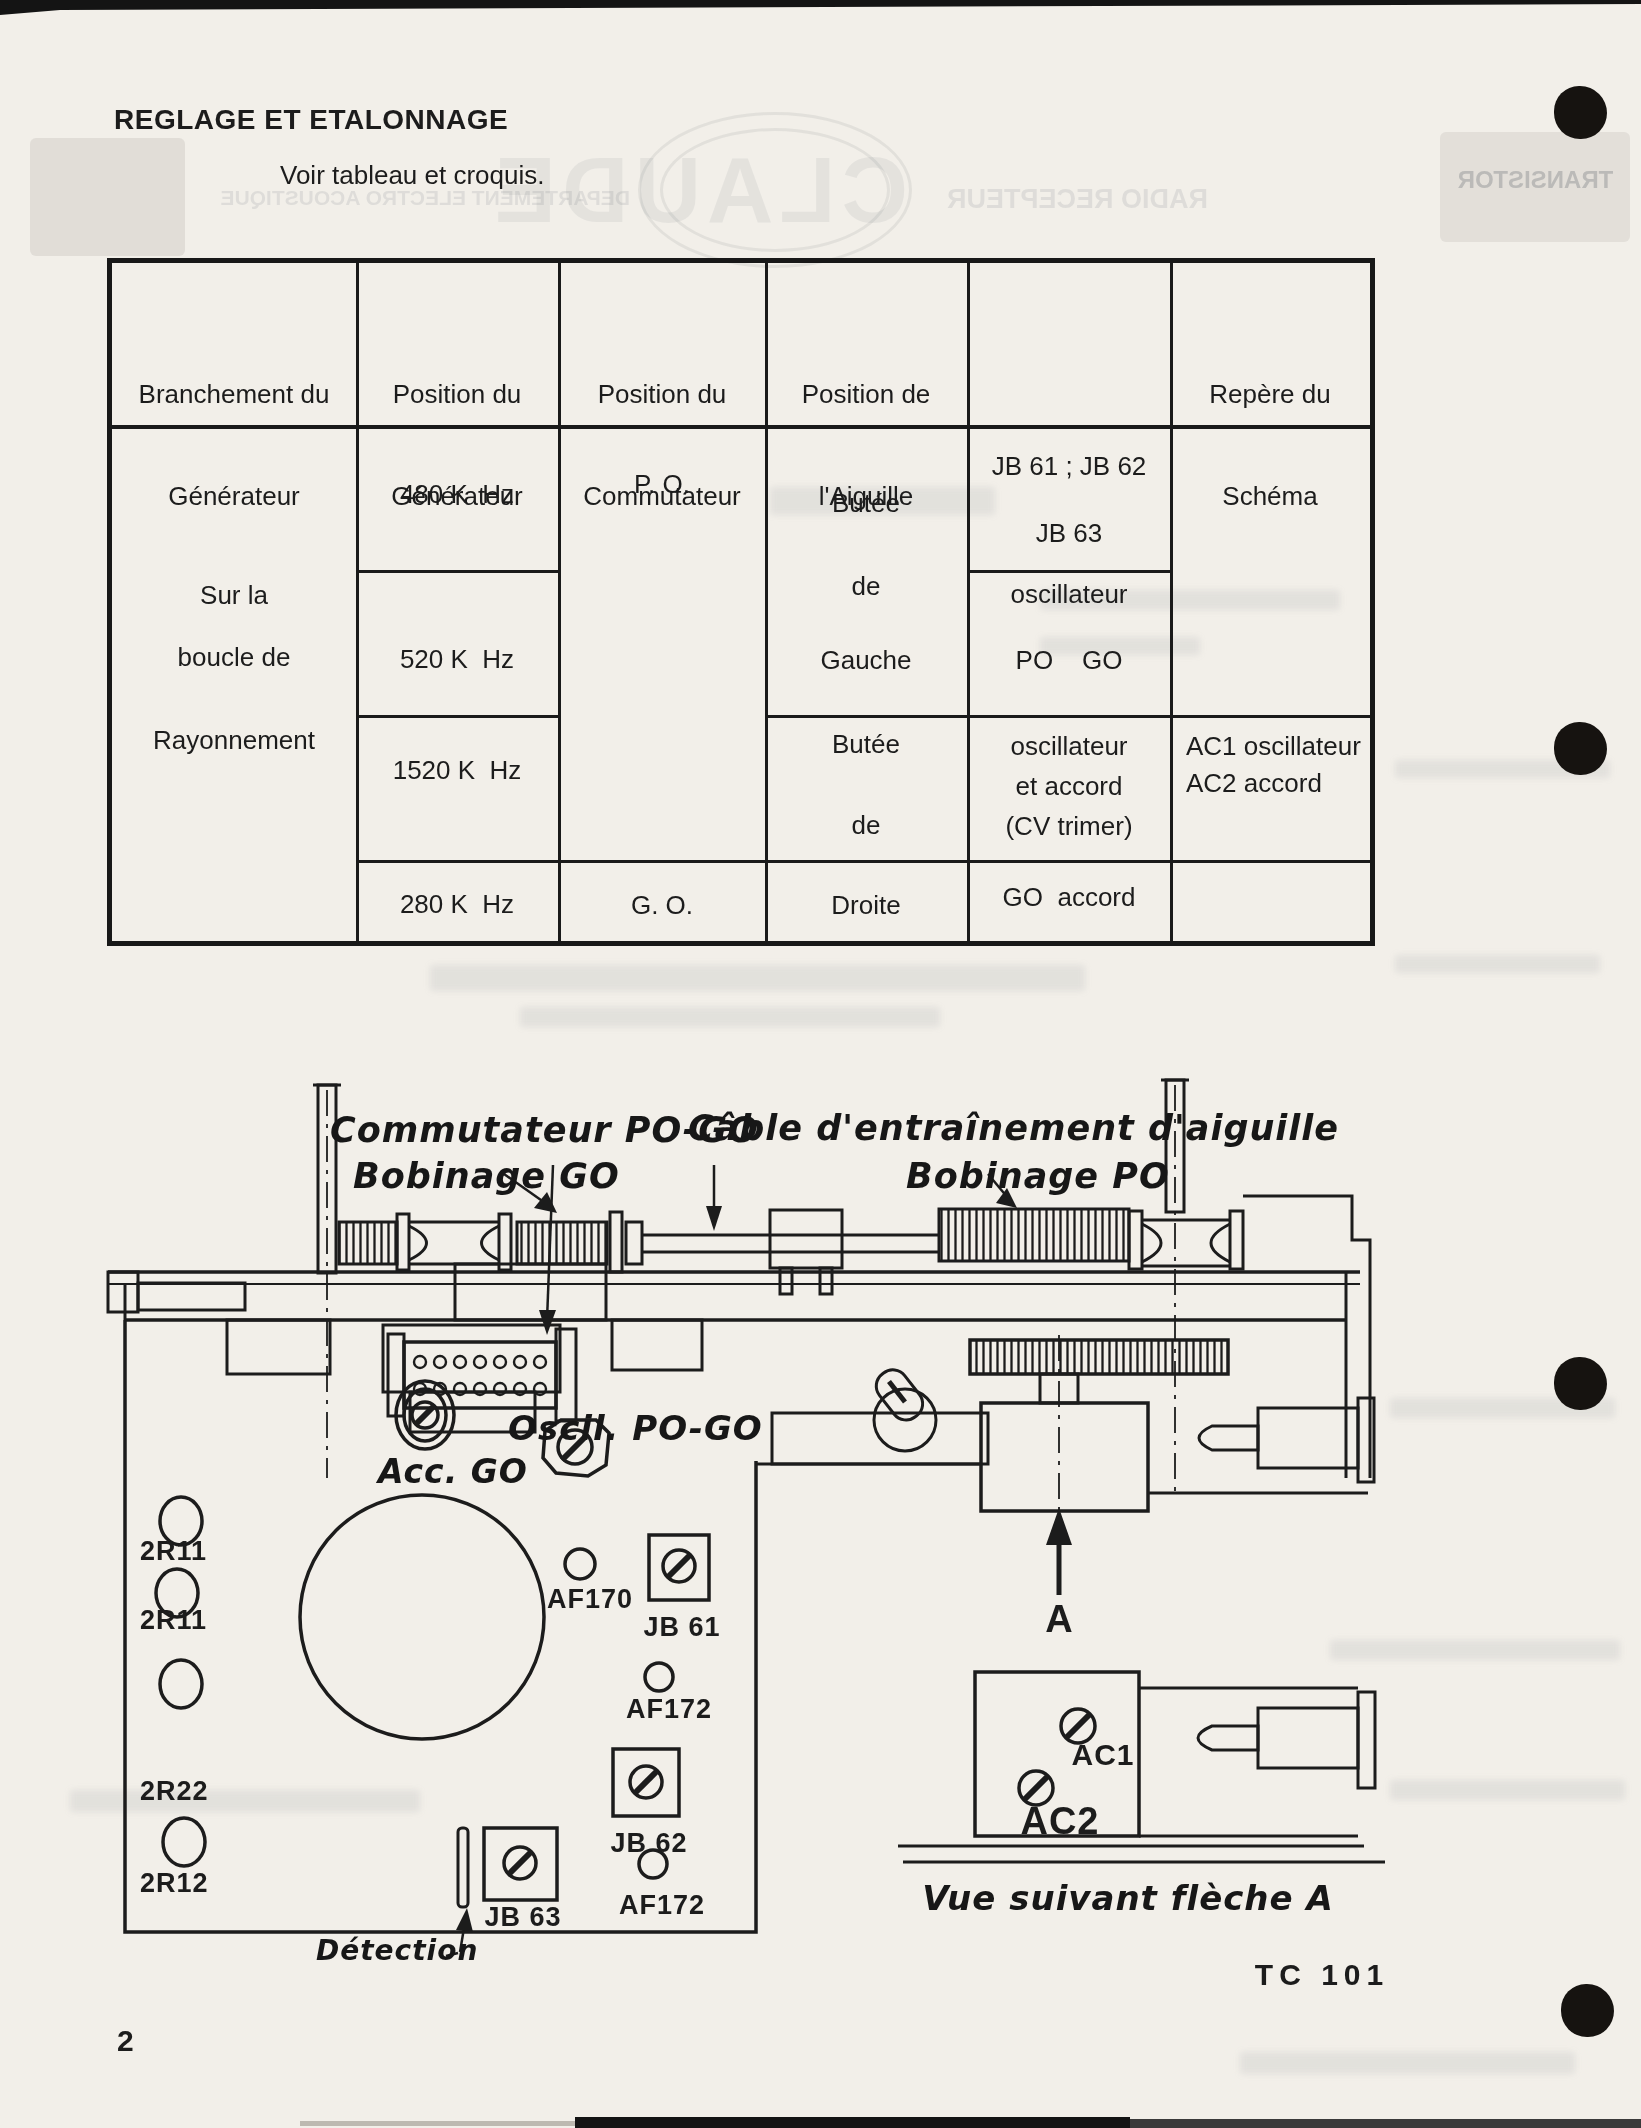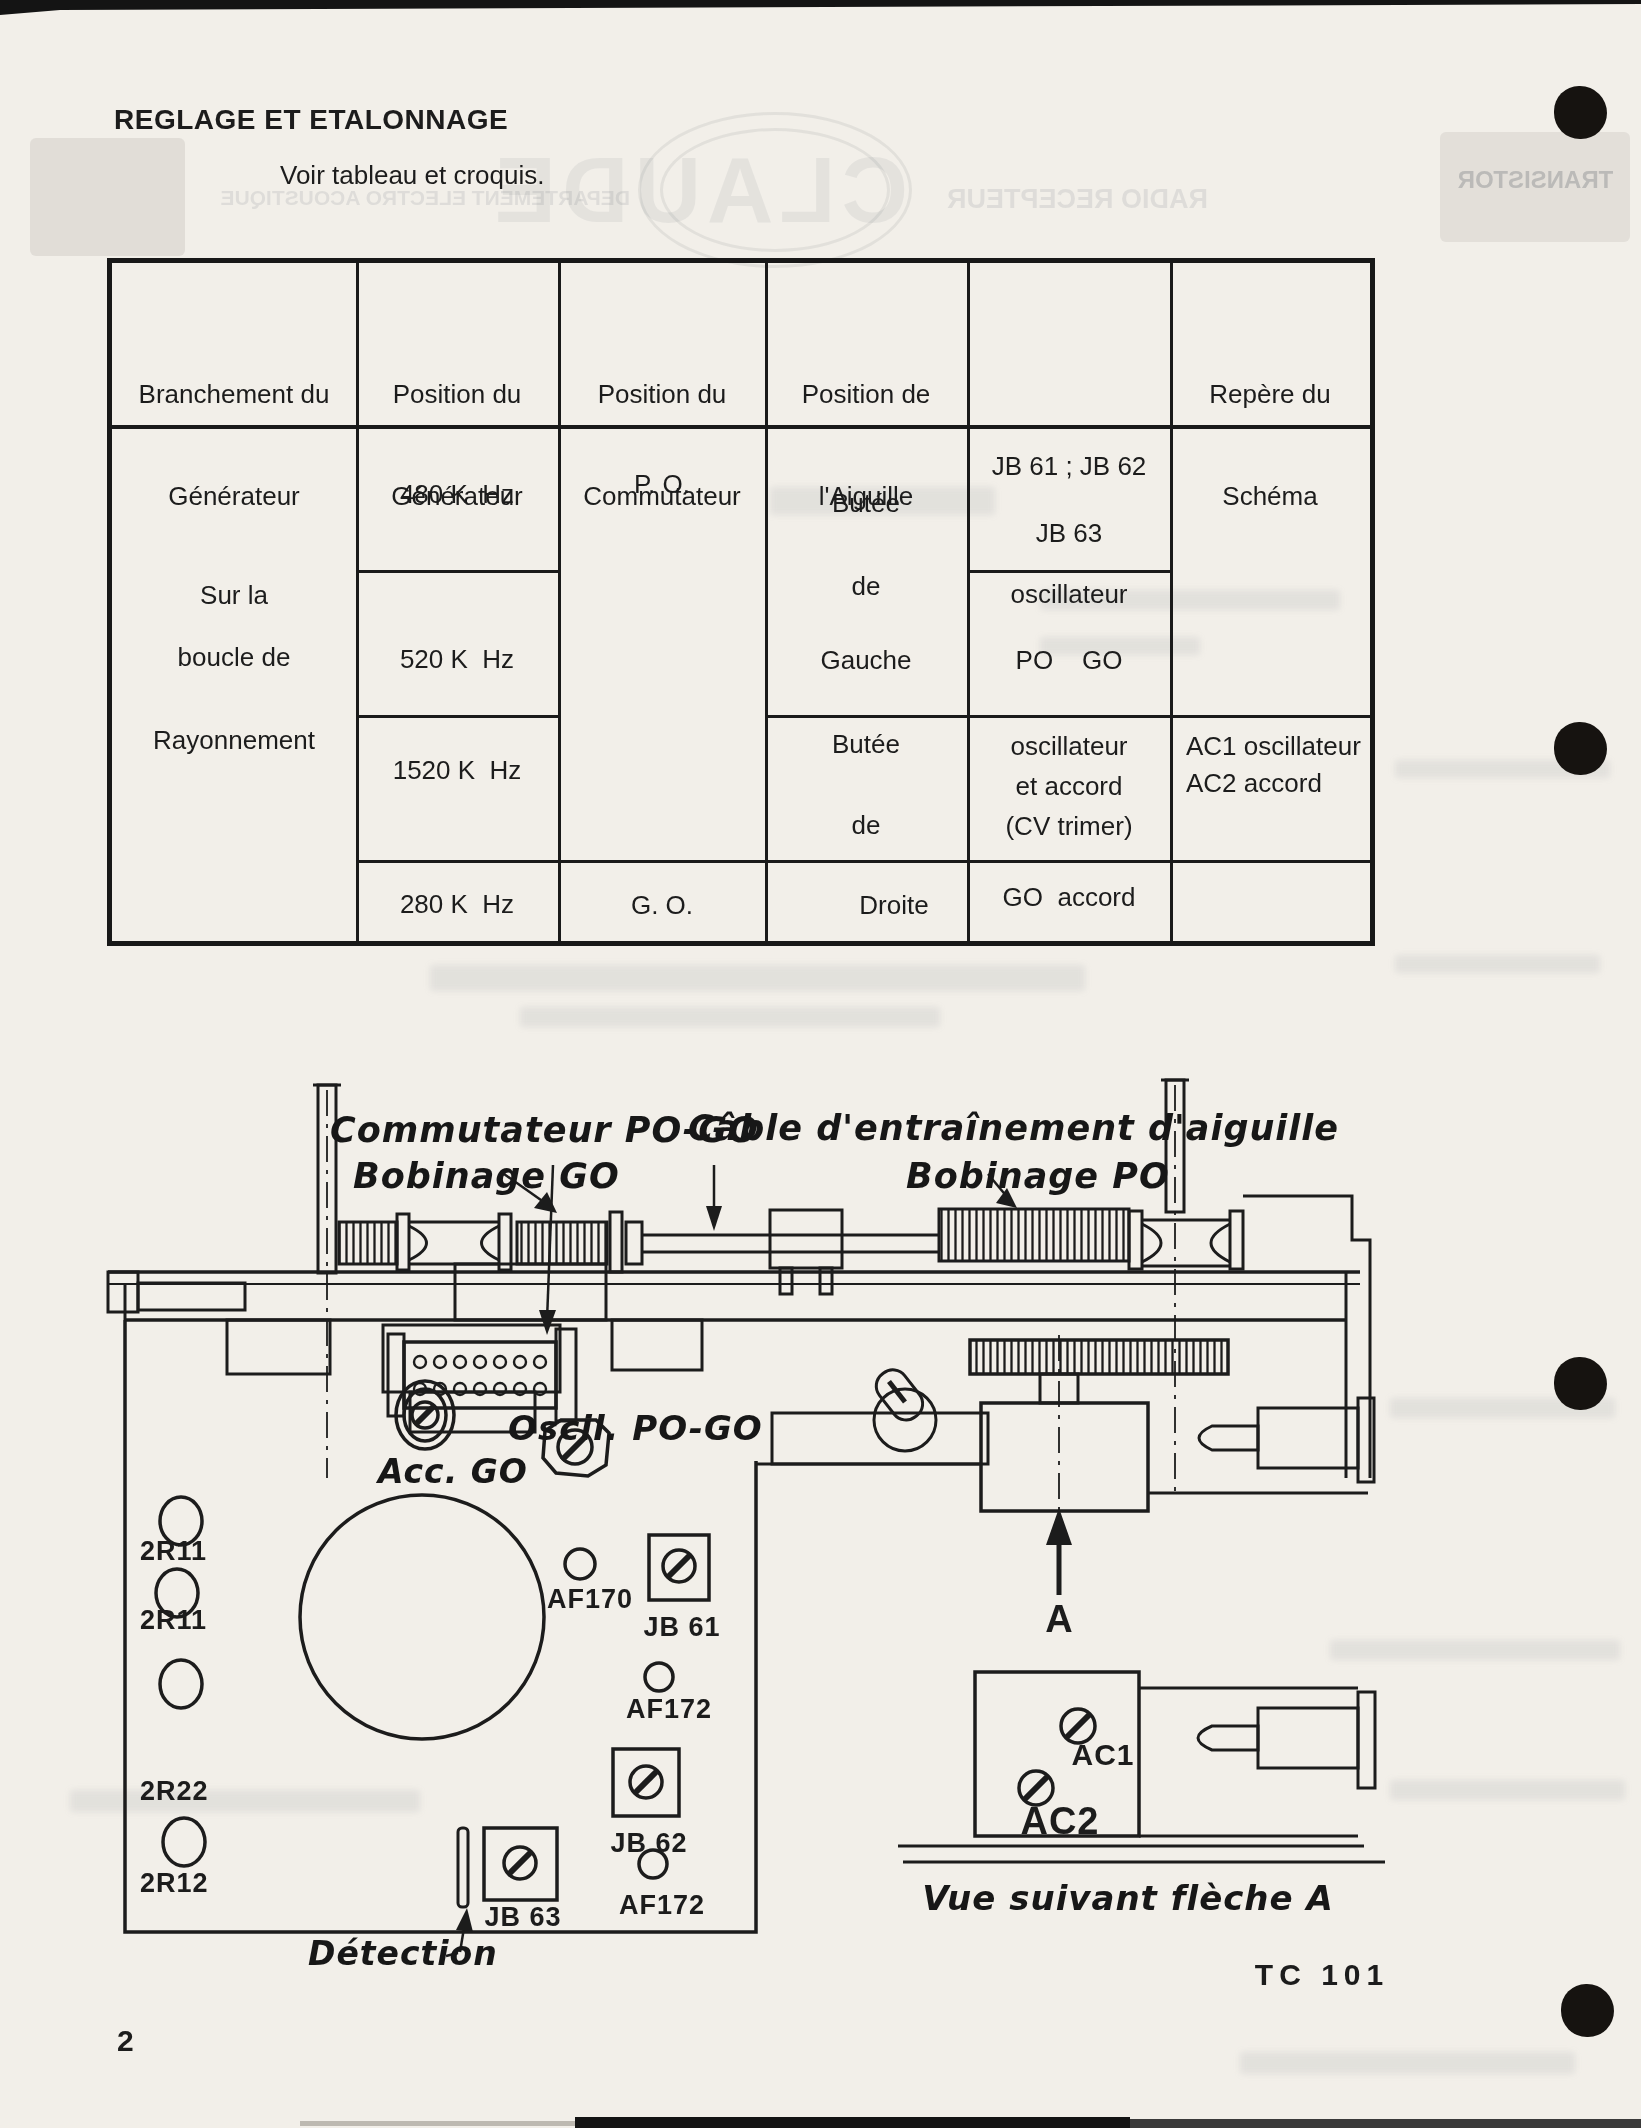--- a/index.html
+++ b/index.html
@@ -110,21 +110,21 @@
     <div class="cell" style="left:345px;top:626px;">280 K  Hz</div>
 
     <div class="cell" style="left:550px;top:206px;">P. O.</div>
     <div class="cell" style="left:550px;top:627px;">G. O.</div>
 
     <div class="cell" style="left:754px;top:225px;">Butée</div>
     <div class="cell" style="left:754px;top:308px;">de</div>
     <div class="cell" style="left:754px;top:382px;">Gauche</div>
     <div class="cell" style="left:754px;top:466px;">Butée</div>
     <div class="cell" style="left:754px;top:547px;">de</div>
-    <div class="cell" style="left:754px;top:627px;margin-left:28px;">Droite</div>
+    <div class="cell" style="left:754px;top:627px;">Droite</div>
 
     <div class="cell" style="left:957px;top:188px;">JB 61 ; JB 62</div>
     <div class="cell" style="left:957px;top:255px;">JB 63</div>
     <div class="cell" style="left:957px;top:316px;">oscillateur</div>
     <div class="cell" style="left:957px;top:382px;">PO    GO</div>
     <div class="cell" style="left:957px;top:468px;">oscillateur</div>
     <div class="cell" style="left:957px;top:508px;">et accord</div>
     <div class="cell" style="left:957px;top:548px;">(CV trimer)</div>
     <div class="cell" style="left:957px;top:619px;">GO  accord</div>
 
@@ -331,21 +331,21 @@
       </g>
     </g>
   </svg>
 
   <div class="dlab" style="left:688px;top:1108px;">Câble d'entraînement d'aiguille</div>
   <div class="dlab" style="left:330px;top:1110px;">Commutateur PO-GO</div>
   <div class="dlab" style="left:353px;top:1156px;">Bobinage GO</div>
   <div class="dlab" style="left:906px;top:1156px;">Bobinage PO</div>
   <div class="dlab" style="left:378px;top:1452px;font-size:33px;">Acc. GO</div>
   <div class="dlab" style="left:508px;top:1408px;font-size:34px;">Oscil. PO-GO</div>
-  <div class="dlab" style="left:308px;top:1934px;font-size:33px;">Détection</div>
+  <div class="dlab" style="left:316px;top:1934px;font-size:28px;">Détection</div>
   <div class="dlab ctr" style="left:1128px;top:1878px;font-size:34px;">Vue suivant flèche A</div>
   <div class="bigA ctr" style="left:1059px;top:1598px;">A</div>
 
   <div class="plab" style="left:140px;top:1536px;">2R11</div>
   <div class="plab" style="left:140px;top:1605px;">2R11</div>
   <div class="plab" style="left:140px;top:1776px;">2R22</div>
   <div class="plab" style="left:140px;top:1868px;">2R12</div>
   <div class="plab ctr" style="left:590px;top:1584px;">AF170</div>
   <div class="plab ctr" style="left:682px;top:1612px;">JB 61</div>
   <div class="plab ctr" style="left:669px;top:1694px;">AF172</div>

